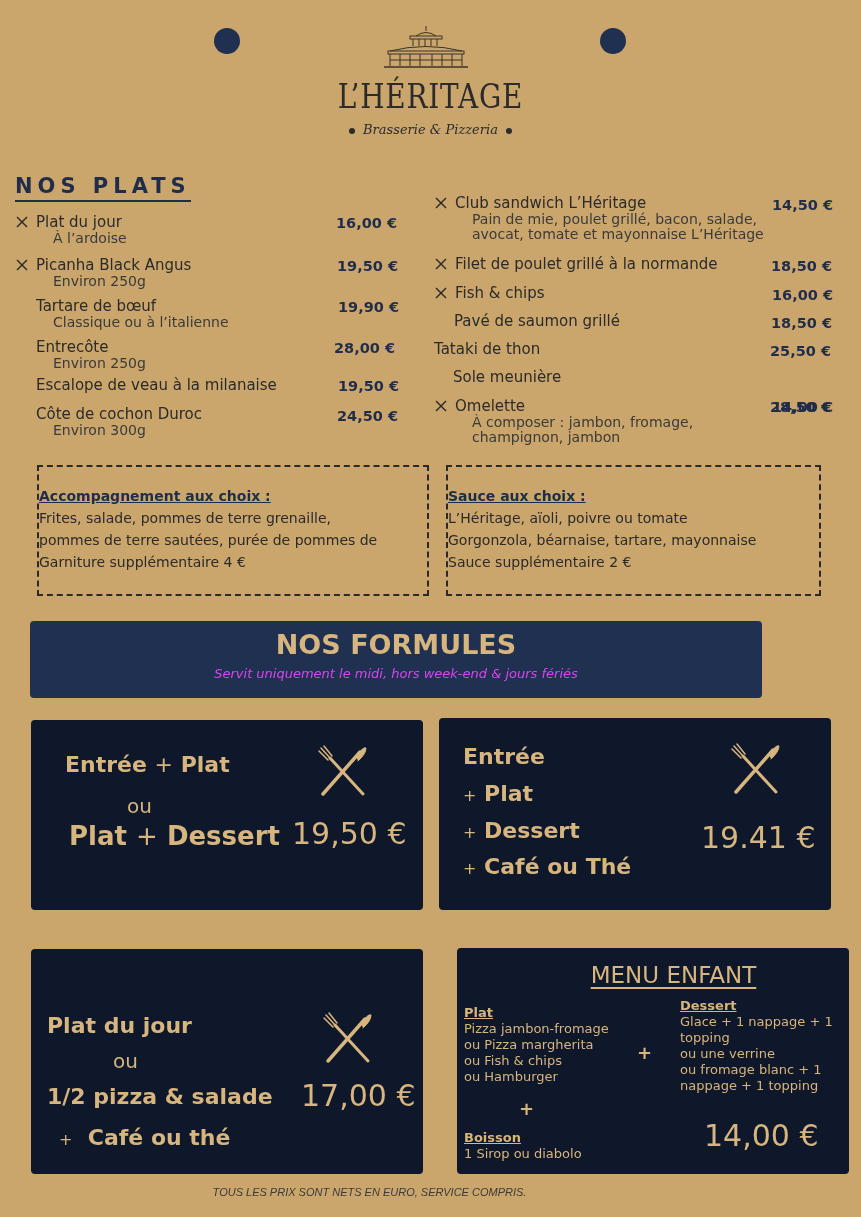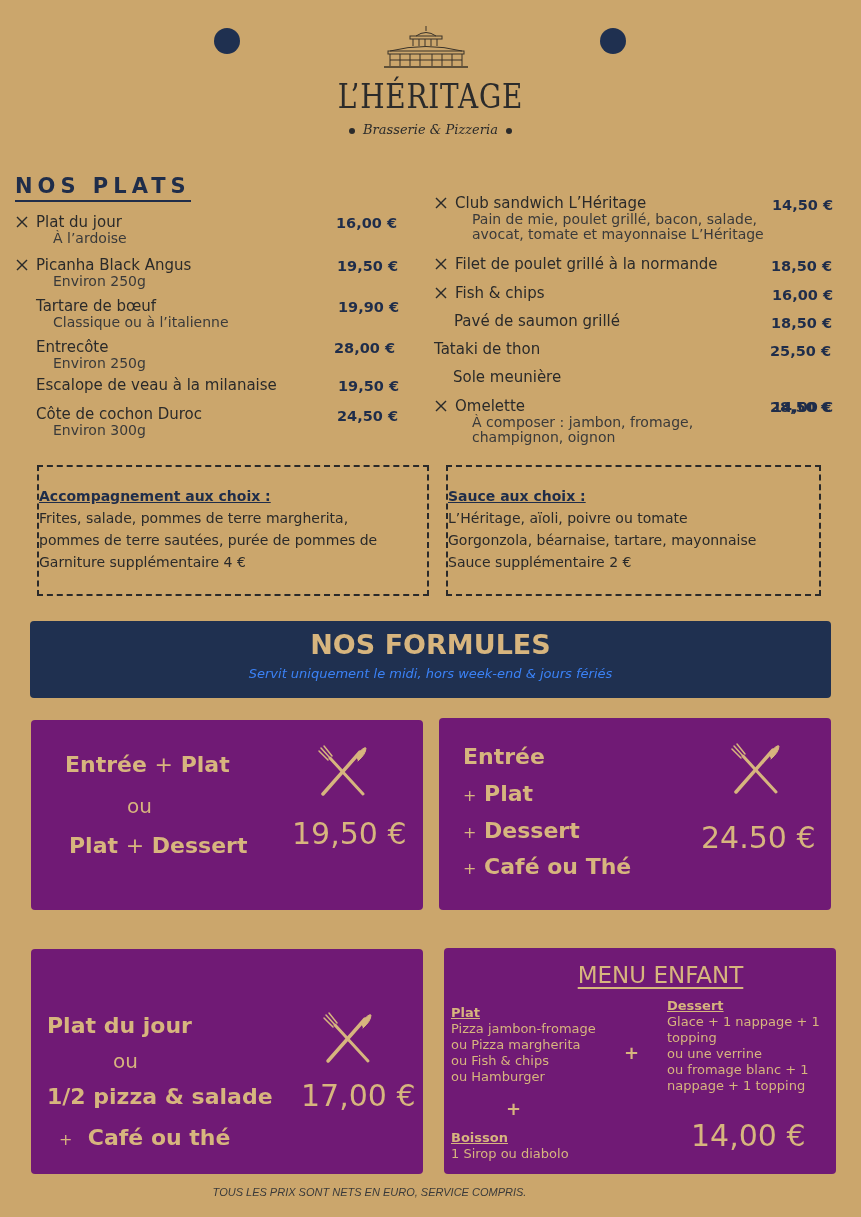--- a/index.html
+++ b/index.html
@@ -35,26 +35,26 @@
   .dish .icon { position: absolute; left: -21px; top: 2px; width: 14px; height: 14px; }
   .price { position: absolute; font-size: 14.5px; font-weight: bold; color: #1f2d4a; white-space: nowrap; }
 
   .box {
     border: 2px dashed #2a2a2a; font-size: 14px; line-height: 22px; color: #2a2a2a;
     padding-top: 16px;
   }
   .box .hd { font-weight: bold; text-decoration: underline; color: #1f2d4a; }
 
   .banner {
-    left: 30px; top: 621px; width: 801px; height: 77px; background: #1f3050; border-radius: 4px; text-align: center;
+    left: 30px; top: 621px; width: 732px; height: 77px; background: #1f3050; border-radius: 4px; text-align: center;
   }
   .banner .t { color: #d7b57e; font-size: 27px; font-weight: bold; padding-top: 8px; }
-  .banner .s { color: #3b82f6; font-size: 13px; font-style: italic; margin-top: 6px; }
-
-  .card { background: #701a75; border-radius: 4px; color: #d7b57e; }
+  .banner .s { color: #d946ef; font-size: 13px; font-style: italic; margin-top: 6px; }
+
+  .card { background: #0f172a; border-radius: 4px; color: #d7b57e; }
   .card .b { font-weight: bold; }
   .card .thin { font-weight: normal; }
   .card .price-lg { position:absolute; font-size: 30px; font-weight: normal; color: #d7b57e; white-space: nowrap; }
   .card .cutlery { position:absolute; width: 54px; height: 56px; }
   .card .ttl { text-align:center; font-size: 23px; text-decoration: underline; text-underline-offset: 4px; padding-top: 14px; }
   .enf { font-size: 13px; line-height: 16px; }
   .enf .h { font-weight: bold; text-decoration: underline; }
 
   .footer {
     left: 0; width: 739px; top: 1186px; text-align:center; font-family: "Liberation Sans", sans-serif;
@@ -183,27 +183,27 @@
 </div>
 <div class="price" style="left:770px; top:371px;margin-top:28px;">28,50 €</div>
 
 <div class="dish" style="left:455px; top:397px;">
   <svg class="icon" viewBox="0 0 14 14" stroke="#2a2a2a" stroke-width="1.4">
       <line x1="2" y1="2" x2="12" y2="12"></line>
       <line x1="12" y1="2" x2="2" y2="12"></line>
     </svg>
   <div class="name">Omelette</div>
   <div class="desc">À composer : jambon, fromage,</div>
-  <div class="desc">champignon, oignon</div>
+  <div class="desc">champignon, jambon</div>
 </div>
 <div class="price" style="left:772px; top:399px;">14,00 €</div>
 
 <div class="abs box" style="left:37px; top:465px; width:392px; height:131px; padding-top:18px;">
   <div class="hd">Accompagnement aux choix :</div>
-  <div>Frites, salade, pommes de terre margherita,</div>
+  <div>Frites, salade, pommes de terre grenaille,</div>
   <div>pommes de terre sautées, purée de pommes de</div>
   <div>Garniture supplémentaire 4 €</div>
 </div>
 <div class="abs box" style="left:446px; top:465px; width:375px; height:131px; padding-top:18px;">
   <div class="hd">Sauce aux choix :</div>
   <div>L’Héritage, aïoli, poivre ou tomate</div>
   <div>Gorgonzola, béarnaise, tartare, mayonnaise</div>
   <div>Sauce supplémentaire 2 €</div>
 </div>
 
@@ -212,21 +212,21 @@
   <div class="s">Servit uniquement le midi, hors week-end &amp; jours fériés</div>
 </div>
 
 <div class="abs card" style="left:31px; top:720px; width:392px; height:190px;">
   <div class="abs b" style="left:34px; top:32px; font-size:22px;">
     <span>Entrée</span>
     <span class="thin">+</span>
     <span>Plat</span>
   </div>
   <div class="abs" style="left:96px; top:74px; font-size:20px;">ou</div>
-  <div class="abs b" style="left:38px; top:113px; font-size:22px;">
+  <div class="abs b" style="left:38px; top:101px; font-size:26px;">
     <span>Plat</span>
     <span class="thin">+</span>
     <span>Dessert</span>
   </div>
   <svg class="cutlery" style="left:285px; top:24px;" viewBox="0 0 54 56" fill="none" stroke="#d7b57e" stroke-linecap="round">
     <line x1="7" y1="50" x2="44" y2="8" stroke-width="3.5"></line>
       <path d="M40 12 Q48 2 50 4 Q50 10 42 17" fill="#d7b57e" stroke-width="1"></path>
     <line x1="47" y1="50" x2="14" y2="14" stroke-width="3"></line>
     <line x1="14" y1="14" x2="5" y2="4" stroke-width="1.5"></line>
       <line x1="16" y1="12" x2="8" y2="2" stroke-width="1.5"></line>
@@ -241,40 +241,40 @@
   <div class="abs b" style="left:24px; top:100px; font-size:22px;"><span class="thin" style="font-size:16px;">+</span> <span>Dessert</span></div>
   <div class="abs b" style="left:24px; top:136px; font-size:22px;"><span class="thin" style="font-size:16px;">+</span> <span>Café ou Thé</span></div>
   <svg class="cutlery" style="left:290px; top:24px;" viewBox="0 0 54 56" fill="none" stroke="#d7b57e" stroke-linecap="round">
     <line x1="7" y1="50" x2="44" y2="8" stroke-width="3.5"></line>
       <path d="M40 12 Q48 2 50 4 Q50 10 42 17" fill="#d7b57e" stroke-width="1"></path>
     <line x1="47" y1="50" x2="14" y2="14" stroke-width="3"></line>
     <line x1="14" y1="14" x2="5" y2="4" stroke-width="1.5"></line>
       <line x1="16" y1="12" x2="8" y2="2" stroke-width="1.5"></line>
       <line x1="12" y1="16" x2="3" y2="7" stroke-width="1.5"></line>
   </svg>
-  <div class="price-lg" style="left:262px; top:102px;">24.50 €</div>
+  <div class="price-lg" style="left:262px; top:102px;">19.41 €</div>
 </div>
 
 <div class="abs card" style="left:31px; top:949px; width:392px; height:225px;">
   <div class="abs b" style="left:16px; top:64px; font-size:22px;">Plat du jour</div>
   <div class="abs" style="left:82px; top:100px; font-size:20px;">ou</div>
   <div class="abs b" style="left:16px; top:135px; font-size:22px;">1/2 pizza &amp; salade</div>
   <div class="abs b" style="left:28px; top:176px; font-size:22px;"><span class="thin" style="font-size:16px;">+</span>&nbsp; <span>Café ou thé</span></div>
   <svg class="cutlery" style="left:290px; top:62px;" viewBox="0 0 54 56" fill="none" stroke="#d7b57e" stroke-linecap="round">
     <line x1="7" y1="50" x2="44" y2="8" stroke-width="3.5"></line>
       <path d="M40 12 Q48 2 50 4 Q50 10 42 17" fill="#d7b57e" stroke-width="1"></path>
     <line x1="47" y1="50" x2="14" y2="14" stroke-width="3"></line>
     <line x1="14" y1="14" x2="5" y2="4" stroke-width="1.5"></line>
       <line x1="16" y1="12" x2="8" y2="2" stroke-width="1.5"></line>
       <line x1="12" y1="16" x2="3" y2="7" stroke-width="1.5"></line>
   </svg>
   <div class="price-lg" style="left:270px; top:129px;">17,00 €</div>
 </div>
 
-<div class="abs card" style="left:444px; top:948px; width:392px; height:226px;padding-left:41px;">
+<div class="abs card" style="left:457px; top:948px; width:392px; height:226px;padding-left:41px;">
   <div class="ttl">MENU ENFANT</div>
   <div class="abs enf" style="left:7px; top:57px;">
     <div class="h">Plat</div>
     <div>Pizza jambon-fromage</div>
     <div>ou Pizza margherita</div>
     <div>ou Fish &amp; chips</div>
     <div>ou Hamburger</div>
   </div>
   <div class="abs b" style="left:180px; top:94px; font-size:18px;">+</div>
   <div class="abs enf" style="left:223px; top:50px;">

